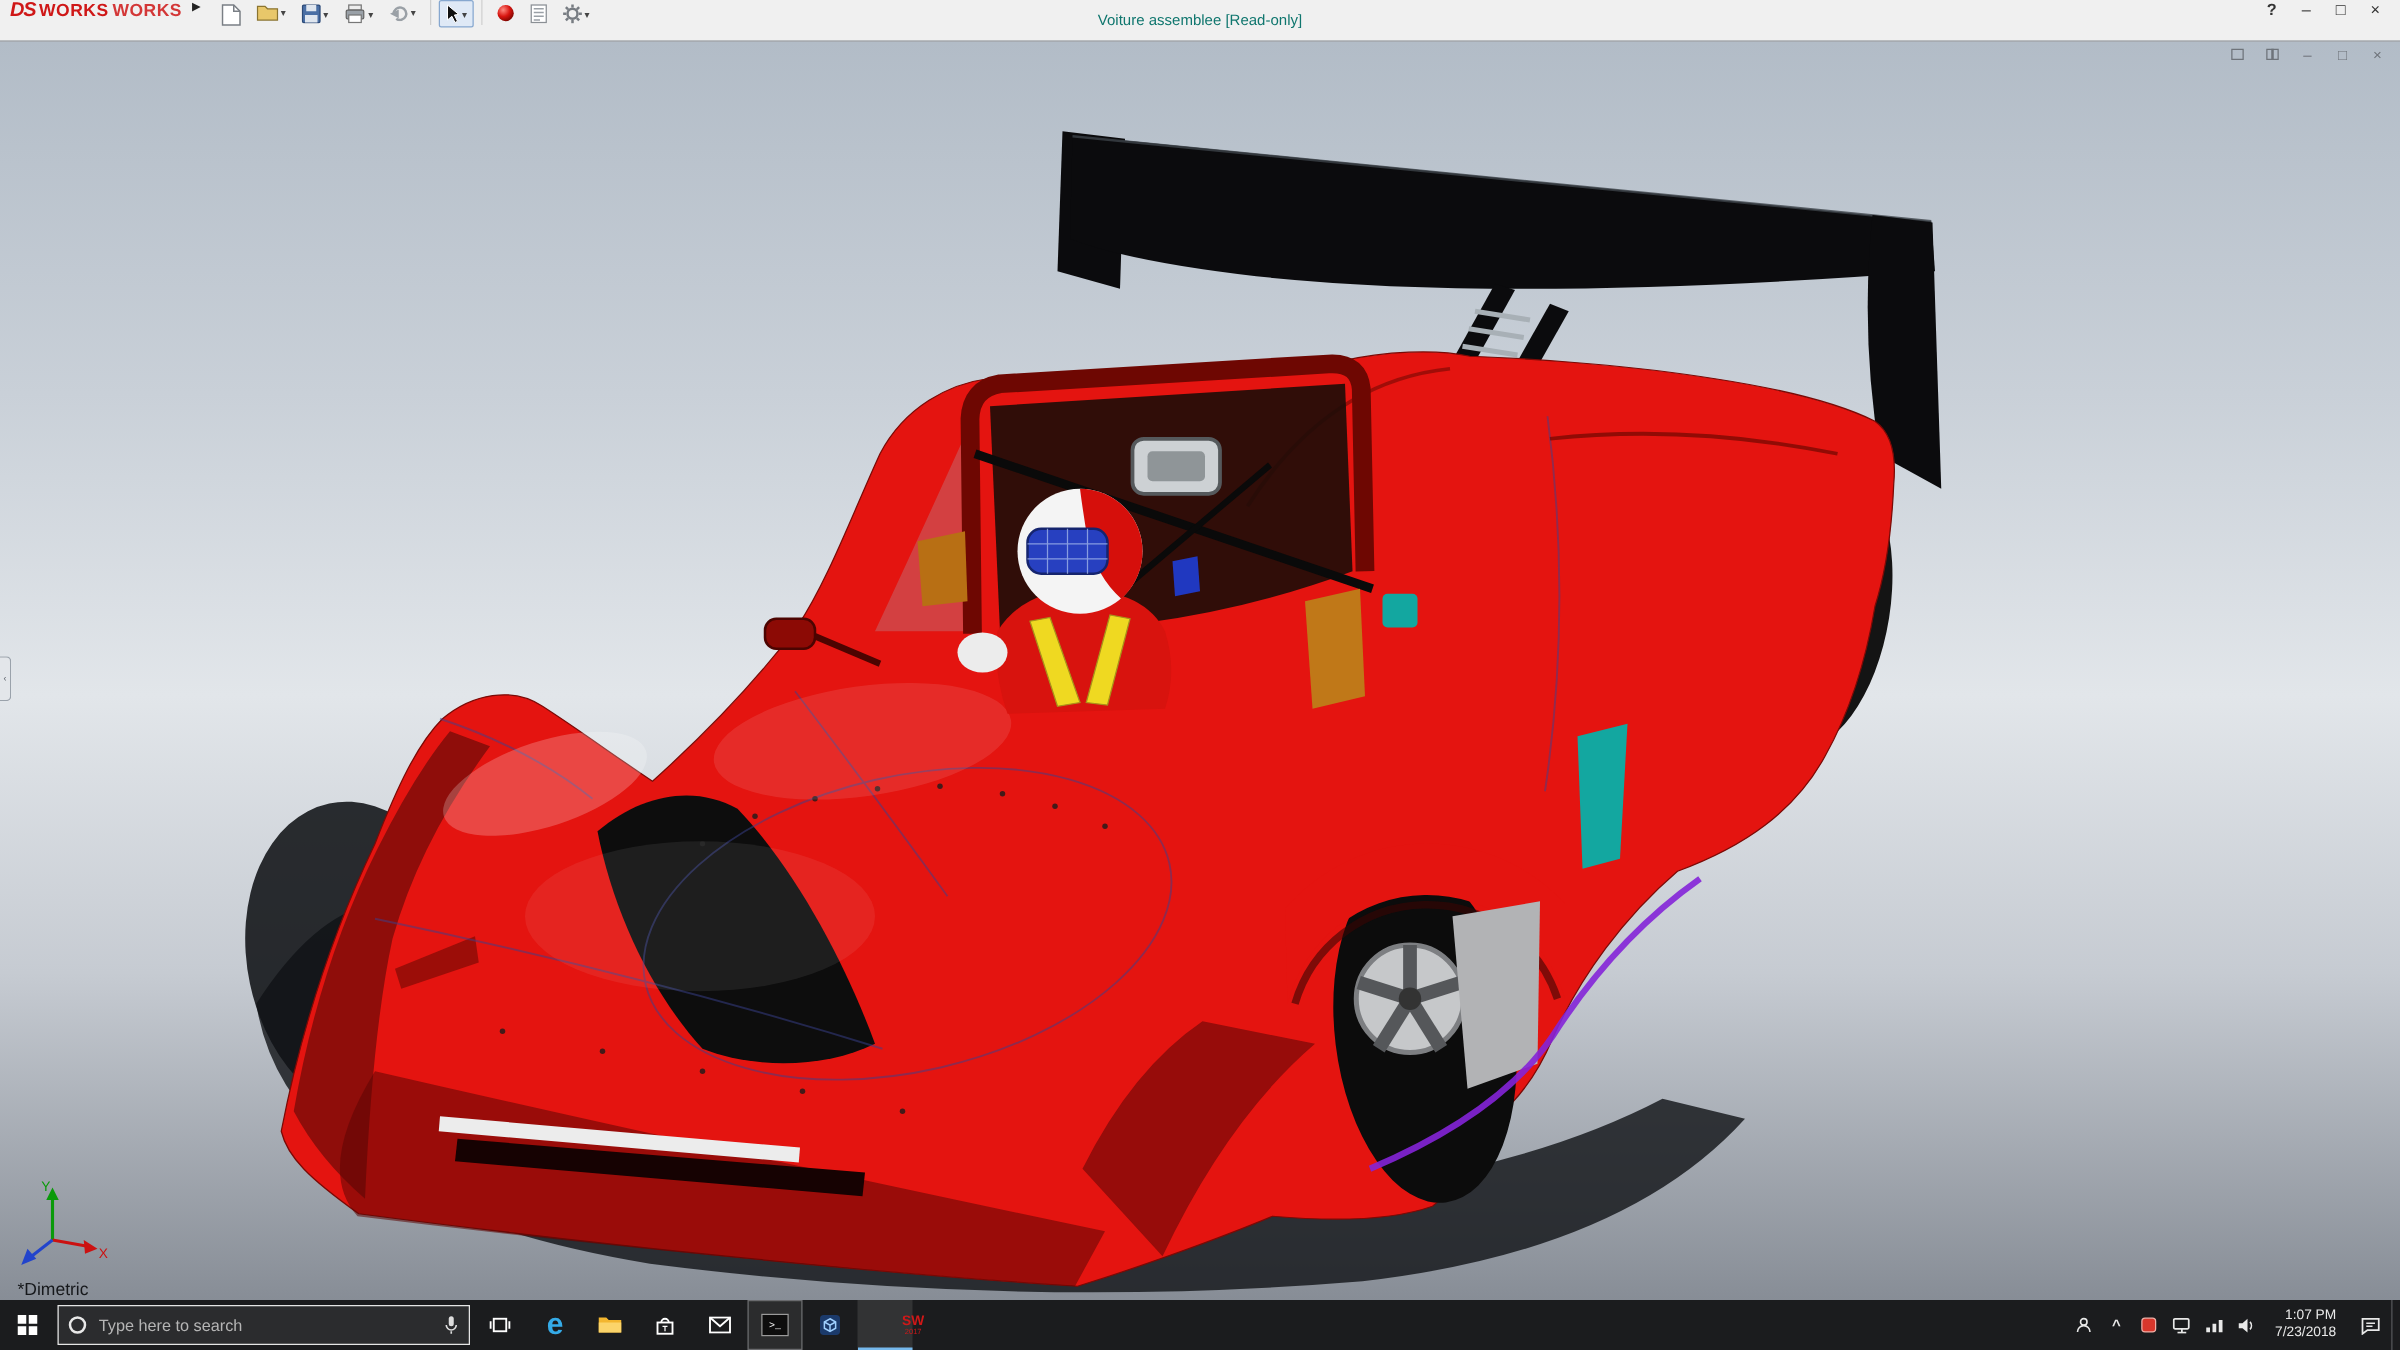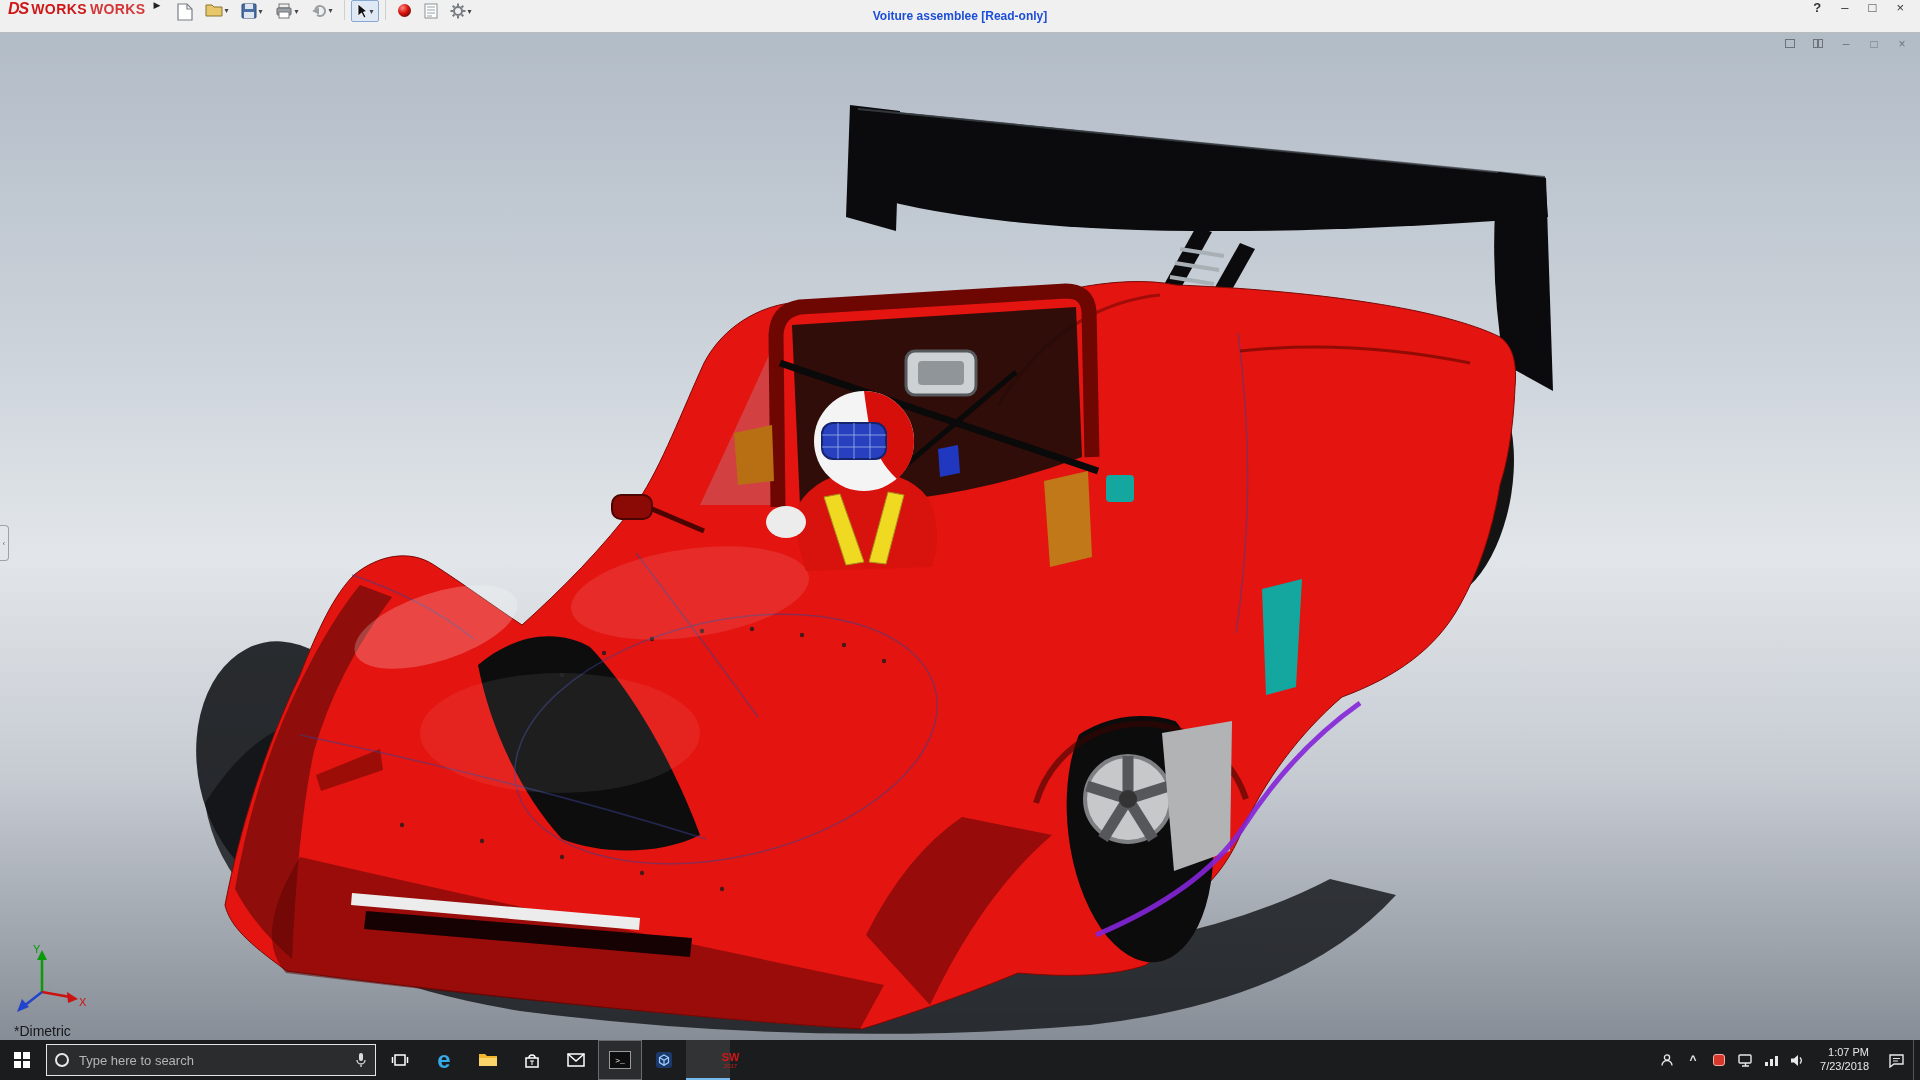--- a/index.html
+++ b/index.html
@@ -13,21 +13,21 @@
   .logo{display:flex;align-items:baseline;gap:3px;margin-right:6px;}
   .ds-mark{font-style:italic;font-weight:bold;font-size:16px;color:var(--brand_red,#cf1717);letter-spacing:-1px;}
   .brand-bold{font-weight:bold;font-size:14px;color:var(--brand_red,#cf1717);letter-spacing:.4px;}
   .brand-light{font-weight:bold;font-size:14px;color:var(--brand_red,#cf1717);letter-spacing:.4px;opacity:.85;}
   .flyout{font-size:9px;color:#222;margin:0 10px 0 2px;cursor:pointer;}
   .tb-item{display:flex;align-items:center;gap:2px;padding:2px 4px;margin:0 1px;border:1px solid transparent;border-radius:2px;}
   .tb-item.active{border:1px solid #86a7cf;background:#dfe9f6;}
   .tb-item .dd{font-size:8px;color:#444;}
   .tb-sep{width:1px;height:20px;background:#cfcfcf;margin:0 5px;}
   .win-title{position:absolute;left:0;right:0;top:0;height:33px;line-height:33px;
-    text-align:center;font-size:12px;color:#1d4ed8;pointer-events:none;font-weight:bold;}
+    text-align:center;font-size:12px;color:#0f766e;pointer-events:none;}
   .title-controls{margin-left:auto;display:flex;align-items:center;gap:20px;
     font-size:13px;color:#333;padding-right:8px;z-index:2;}
   .title-controls span{cursor:pointer;}
   .help-q{font-weight:bold;}
 
   
   .viewport{position:absolute;top:33px;left:0;right:0;bottom:40px;
     background:linear-gradient(180deg,#b2bcc7 0%,#c9d0d8 28%,#e2e6ea 52%,#c6cbd2 74%,#878d96 100%);
     overflow:hidden;}
   svg.scene{position:absolute;inset:0;width:100%;height:100%;}

